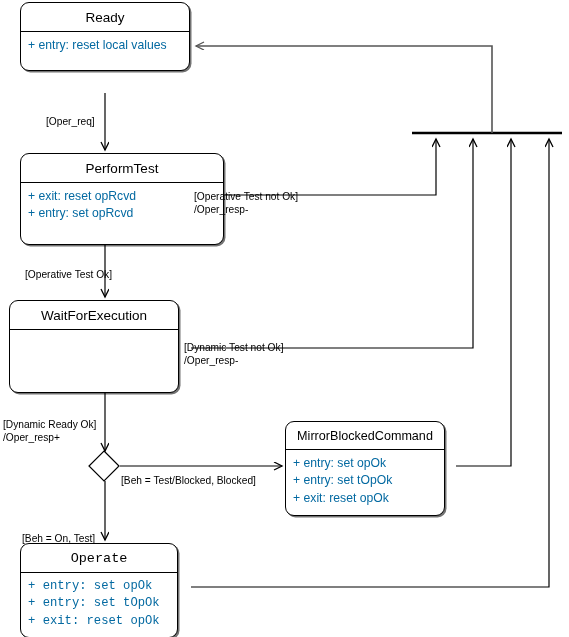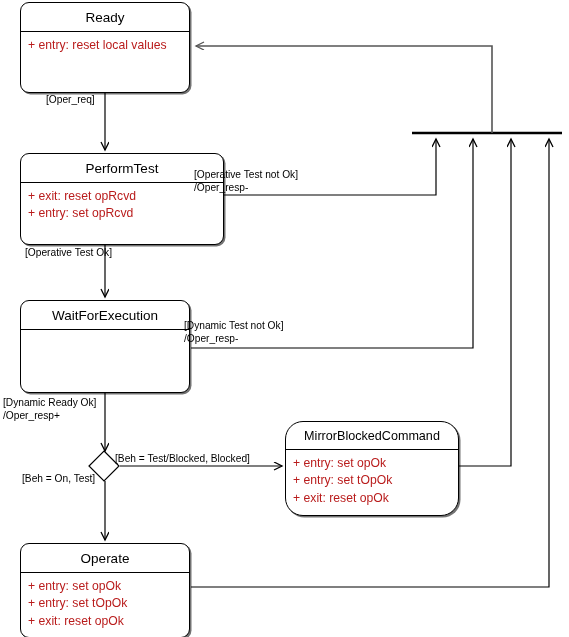--- a/index.html
+++ b/index.html
@@ -45,32 +45,33 @@
   .state-divider {
     border-top: 1.4px solid #000000;
     height: 0;
     margin: 0;
   }
   .state-body {
     padding: 5px 7px 4px 7px;
   }
   .state-line {
     font-size: 12.2px;
-    color: #b91c1c;
+    color: #0369a1;
     line-height: 1.45;
     white-space: nowrap;
   }
   
   .edge-label {
     position: absolute;
     font-size: 10.2px;
     color: #000000;
     line-height: 1.28;
     white-space: nowrap;
     background: transparent;
+    margin-top: 22px;
   }
   .edge-label.two-line {
     line-height: 1.3;
   }
 </style>
 </head>
 <body>
 
 <div id="diagram-root">
 
@@ -126,54 +127,54 @@
 
     <g>
       <path d="M492,133 L492,46 L196,46" fill="none" stroke="#555555" stroke-width="1.6" marker-end="url(#arrowOpenGray)"></path>
     </g>
 
     <g>
       <path d="M104,451 L119,466 L104,481 L89,466 Z" fill="#ffffff" stroke="#000000" stroke-width="1.2"></path>
     </g>
   </svg>
 
-  <div class="state-box" style="left:20px; top:2px; width:170px; height:91px;">
+  <div class="state-box" style="left:20px; top:2px; width:170px; height:69px;">
     <div class="state-title">Ready</div>
     <div class="state-divider"></div>
     <div class="state-body">
       <div class="state-line">+ entry: reset local values</div>
     </div>
   </div>
 
   <div class="state-box" style="left:20px; top:153px; width:204px; height:92px;">
     <div class="state-title">PerformTest</div>
     <div class="state-divider"></div>
     <div class="state-body">
       <div class="state-line">+ exit: reset opRcvd</div>
       <div class="state-line">+ entry: set opRcvd</div>
     </div>
   </div>
 
-  <div class="state-box" style="left:20px; top:300px; width:170px; height:93px;">
+  <div class="state-box" style="left:9px; top:300px; width:170px; height:93px;">
     <div class="state-title">WaitForExecution</div>
     <div class="state-divider"></div>
     <div class="state-body"></div>
   </div>
 
-  <div class="state-box" style="left:285px; top:421px; width:174px; height:95px;border-radius:18px;">
+  <div class="state-box" style="left:285px; top:421px; width:160px; height:95px;">
     <div class="state-title" style="font-size:12.6px;">MirrorBlockedCommand</div>
     <div class="state-divider"></div>
     <div class="state-body">
       <div class="state-line">+ entry: set opOk</div>
       <div class="state-line">+ entry: set tOpOk</div>
       <div class="state-line">+ exit: reset opOk</div>
     </div>
   </div>
 
-  <div class="state-box" style="left:20px; top:543px; width:170px; height:95px;">
+  <div class="state-box" style="left:20px; top:543px; width:158px; height:95px;font-family:Liberation Mono, monospace;">
     <div class="state-title">Operate</div>
     <div class="state-divider"></div>
     <div class="state-body">
       <div class="state-line">+ entry: set opOk</div>
       <div class="state-line">+ entry: set tOpOk</div>
       <div class="state-line">+ exit: reset opOk</div>
     </div>
   </div>
 
   <div class="edge-label" style="left:46px; top:93px;">[Oper_req]</div>
@@ -188,17 +189,17 @@
   <div class="edge-label two-line" style="left:184px; top:319px;">
     <div>[Dynamic Test not Ok]</div>
     <div>/Oper_resp-</div>
   </div>
 
   <div class="edge-label two-line" style="left:3px; top:396px;">
     <div>[Dynamic Ready Ok]</div>
     <div>/Oper_resp+</div>
   </div>
 
-  <div class="edge-label" style="left:115px; top:452px;">[Beh = Test/Blocked, Blocked]</div>
-
-  <div class="edge-label" style="left:22px; top:472px;text-align:center;">[Beh = On, Test]</div>
+  <div class="edge-label" style="left:121px; top:452px;">[Beh = Test/Blocked, Blocked]</div>
+
+  <div class="edge-label" style="left:22px; top:510px;text-align:center;">[Beh = On, Test]</div>
 
 </div>
 
 </body></html>

